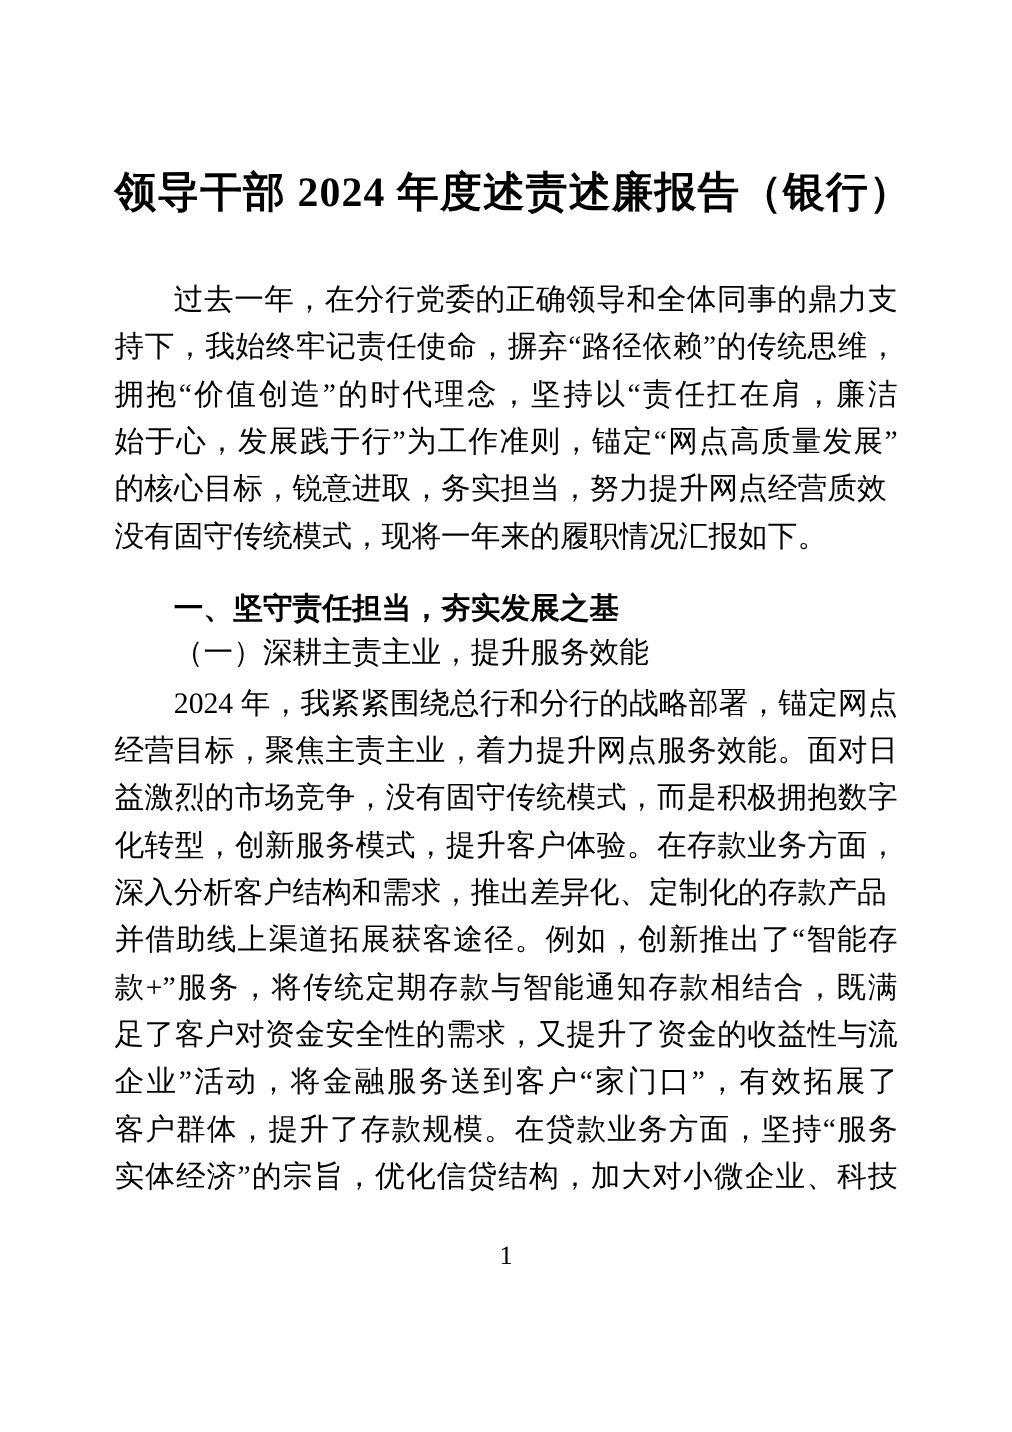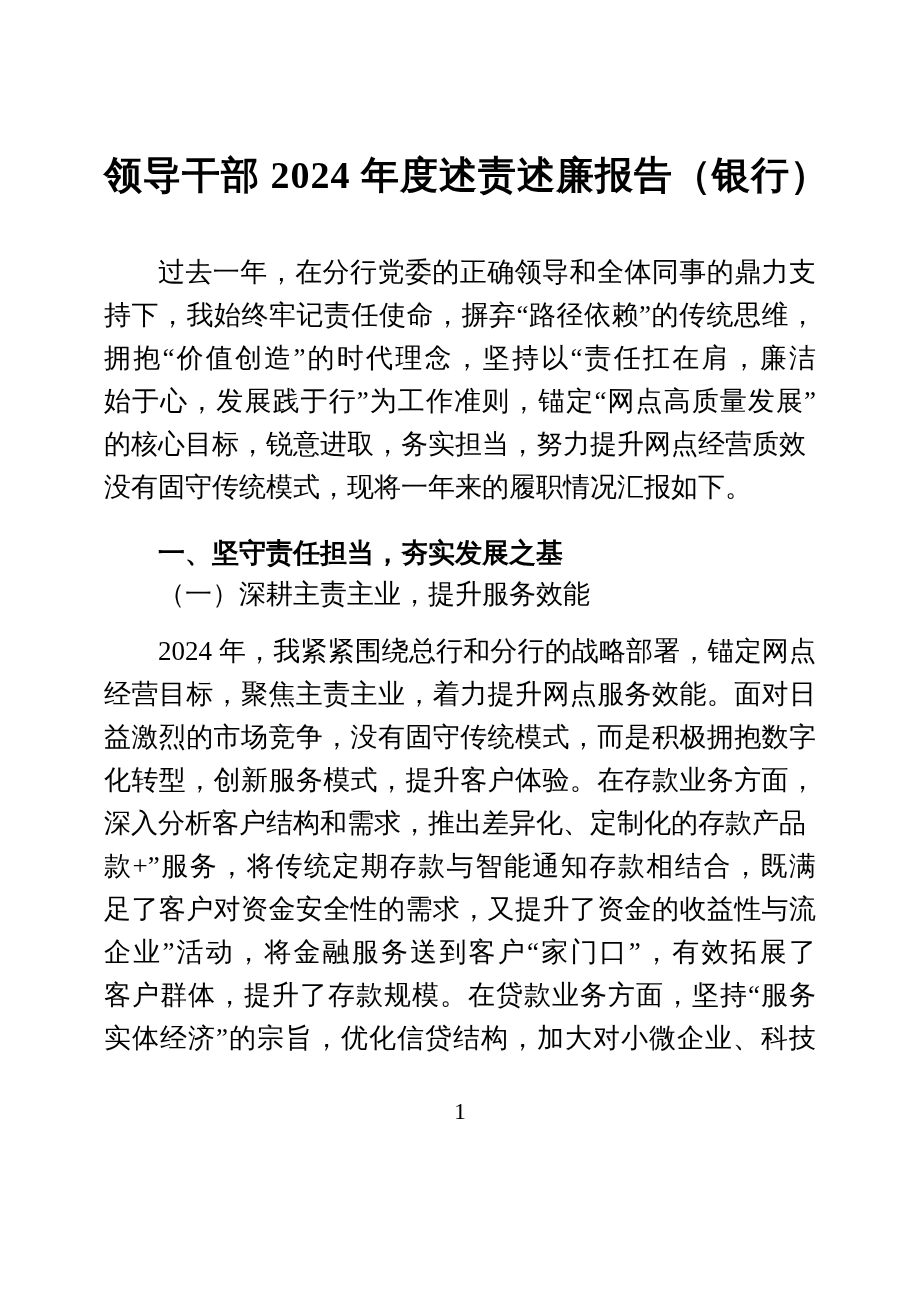--- a/index.html
+++ b/index.html
@@ -36,21 +36,20 @@
   .doc-body .line {
     height: 43px;
     line-height: 43px;
     text-align: justify;
     text-align-last: justify;
     overflow: hidden;
     white-space: nowrap;
   }
   .doc-body .line.first {
     text-indent: 2em;
-    margin-top: 12px;
   }
   .doc-body .line.flush {
     text-align-last: left;
   }
   .doc-body .heading1 {
     height: 43px;
     line-height: 43px;
     font-weight: bold;
     text-indent: 2em;
     font-family: "Liberation Sans", "DejaVu Sans", sans-serif;
@@ -88,20 +87,21 @@
       <div class="line">始于心，发展践于行”为工作准则，锚定“网点高质量发展”</div>
       <div class="line">的核心目标，锐意进取，务实担当，努力提升网点经营质效，</div>
       <div class="line flush">没有固守传统模式，现将一年来的履职情况汇报如下。</div>
       <div class="heading1">一、坚守责任担当，夯实发展之基</div>
       <div class="heading2">（一）深耕主责主业，提升服务效能</div>
       <div class="line first">2024 年，我紧紧围绕总行和分行的战略部署，锚定网点</div>
       <div class="line">经营目标，聚焦主责主业，着力提升网点服务效能。面对日</div>
       <div class="line">益激烈的市场竞争，没有固守传统模式，而是积极拥抱数字</div>
       <div class="line">化转型，创新服务模式，提升客户体验。在存款业务方面，</div>
       <div class="line">深入分析客户结构和需求，推出差异化、定制化的存款产品，</div>
+      <div class="line">并借助线上渠道拓展获客途径。例如，创新推出了“智能存</div>
       <div class="line">款+”服务，将传统定期存款与智能通知存款相结合，既满</div>
       <div class="line">足了客户对资金安全性的需求，又提升了资金的收益性与流</div>
       <div class="line">企业”活动，将金融服务送到客户“家门口”，有效拓展了</div>
       <div class="line">客户群体，提升了存款规模。在贷款业务方面，坚持“服务</div>
       <div class="line">实体经济”的宗旨，优化信贷结构，加大对小微企业、科技</div>
     </div>
 
   <div class="page-number">1</div>
 </div>
 

